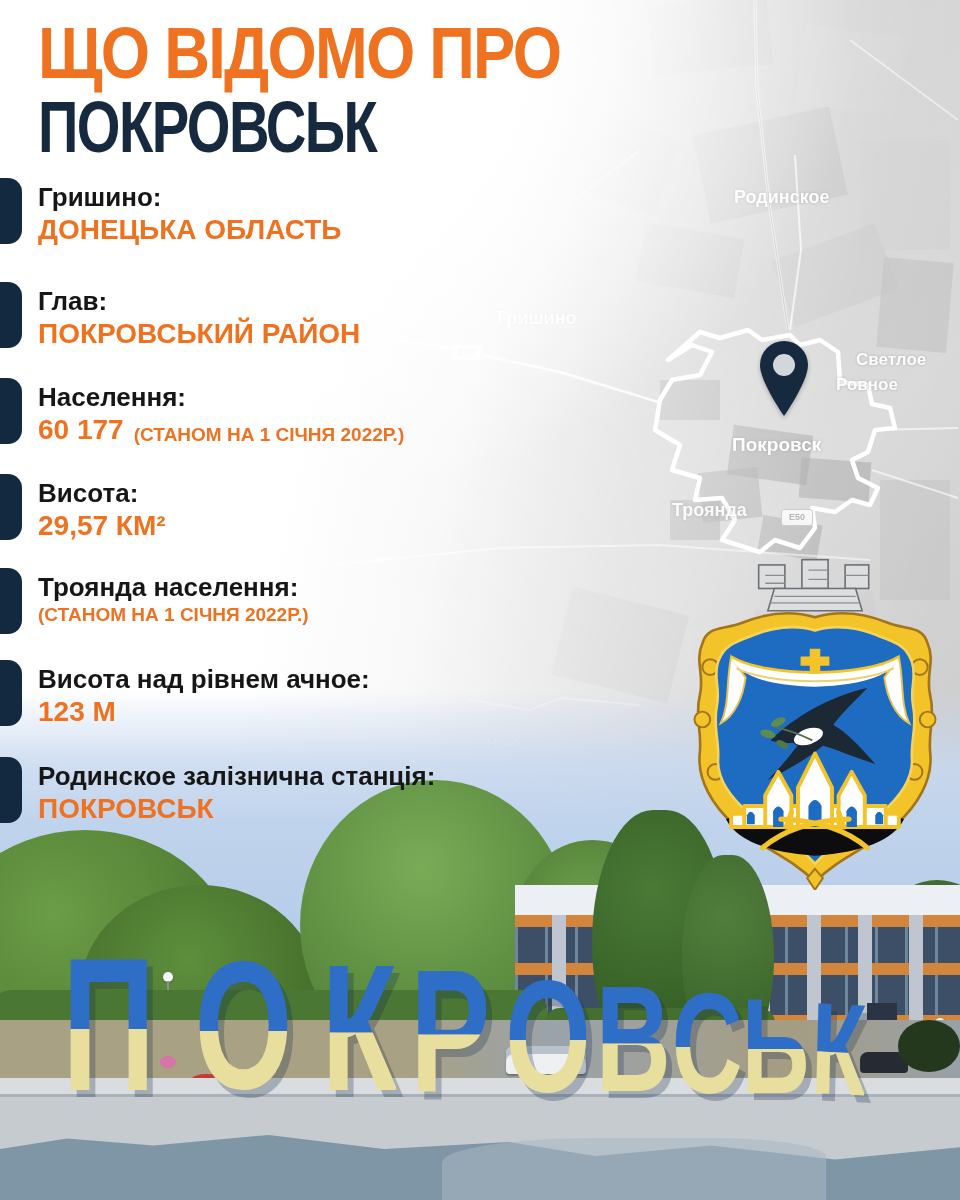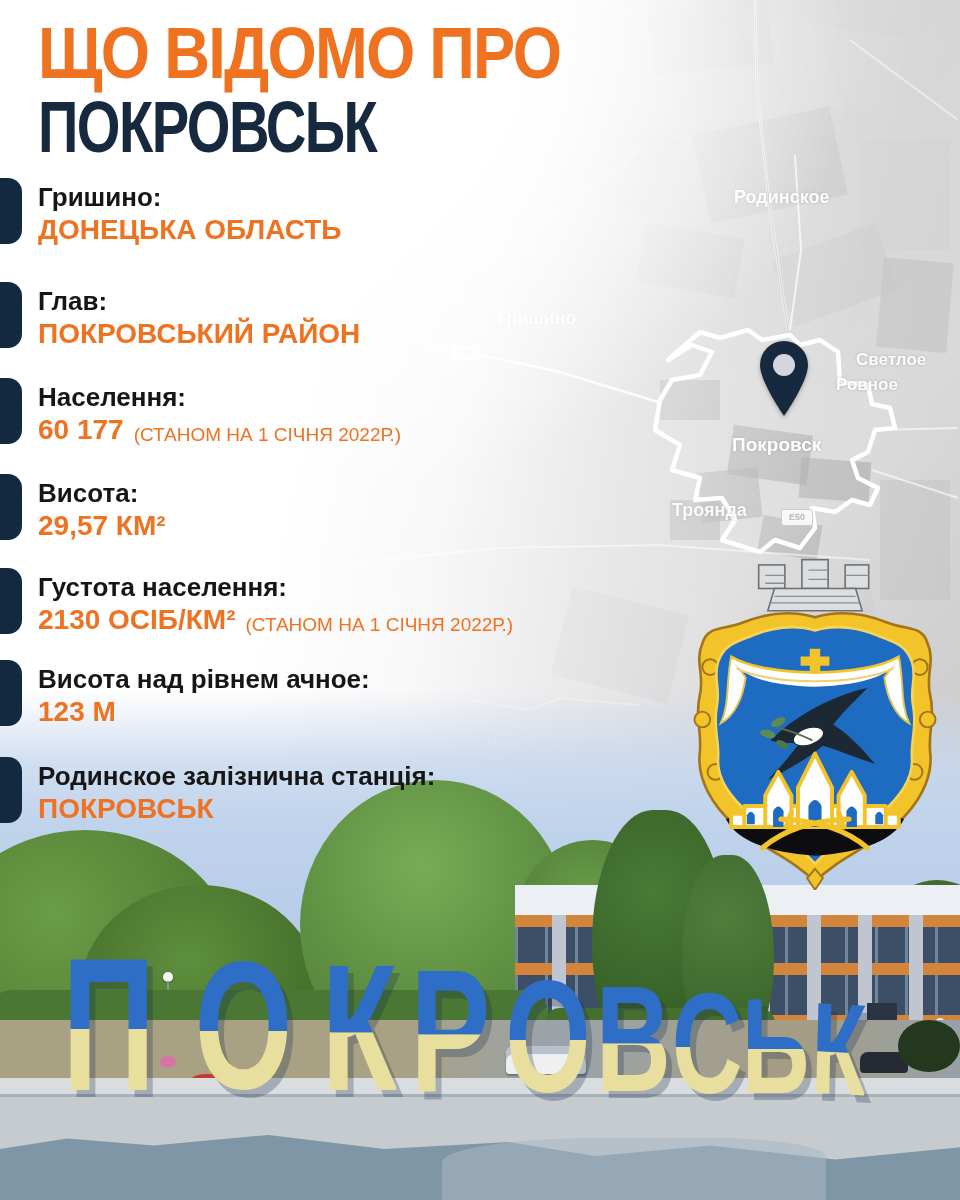--- a/index.html
+++ b/index.html
@@ -108,21 +108,21 @@
   .title2{position:absolute;left:38px;top:86px;font-size:72px;font-weight:bold;color:#16293e;
     letter-spacing:-2px;transform:scaleX(.78);transform-origin:left;white-space:nowrap;}
   .logo{position:absolute;left:806px;top:27px;font-family:"DejaVu Serif",serif;font-weight:bold;
     font-size:32px;letter-spacing:-.5px;z-index:60;}
   .logo .p1{color:#24364a;} .logo .p2{color:#e8731f;}
   .fact{position:absolute;left:0;width:620px;}
   .fact-marker{position:absolute;left:-14px;top:0;width:36px;height:66px;border-radius:14px;background:#132940;}
   .fact-label{position:absolute;left:38px;top:4px;font-size:26px;font-weight:bold;color:#161616;white-space:nowrap;}
   .fact-line{position:absolute;left:38px;top:36px;display:flex;align-items:flex-end;gap:10px;white-space:nowrap;}
   .fact-value{font-size:28px;font-weight:bold;color:#ee7220;}
-  .fact-note{font-size:19px;font-weight:normal;color:#ee7220;}
+  .fact-note{font-size:19px;font-weight:bold;color:#ee7220;}
   .f1{top:178px;} .f2{top:282px;} .f3{top:378px;} .f4{top:474px;}
   .f5{top:568px;} .f6{top:660px;} .f7{top:757px;}
 </style>
 </head>
 <body>
 
 <div id="canvas">
 
   <div class="map-bg">
     <div>
@@ -338,23 +338,22 @@
     <div class="fact f4">
       <div class="fact-marker"></div>
       <div class="fact-label">Висота:</div>
       <div class="fact-line">
           <span class="fact-value">29,57 КМ²</span>
           <span class="fact-note"></span>
         </div>
     </div>
     <div class="fact f5">
       <div class="fact-marker"></div>
-      <div class="fact-label">Густота населення:</div>
-      <div class="fact-line">
-          <span class="fact-value">2130 ОСІБ/КМ²</span>
+      <div class="fact-label">Троянда населення:</div>
+      <div class="fact-line">
           <span class="fact-note">(СТАНОМ НА 1 СІЧНЯ 2022Р.)</span>
         </div>
     </div>
     <div class="fact f6">
       <div class="fact-marker"></div>
       <div class="fact-label">Висота над рівнем ачное:</div>
       <div class="fact-line">
           <span class="fact-value">123 М</span>
           <span class="fact-note"></span>
         </div>

